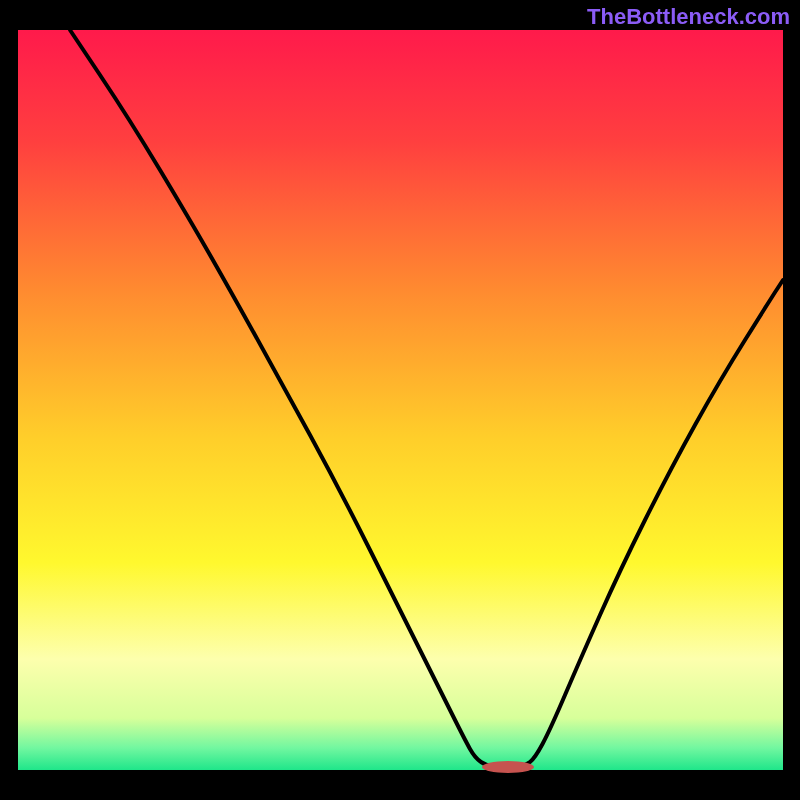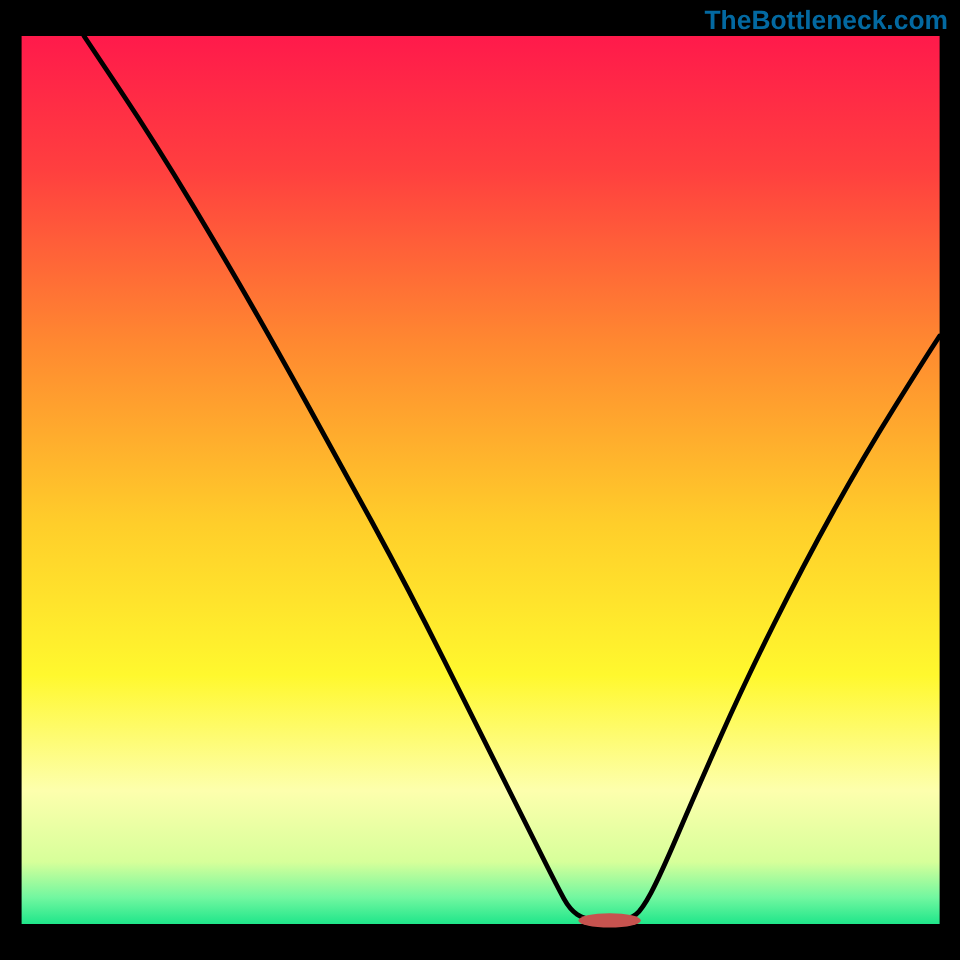--- a/index.html
+++ b/index.html
@@ -13,21 +13,21 @@
   }
   .chart-container {
     position: relative;
     width: 800px;
     height: 800px;
   }
   .watermark {
     position: absolute;
     top: 4px;
     right: 10px;
-    color: #0369a1;
+    color: #8b5cf6;
     font-size: 22px;
     font-weight: bold;
     z-index: 10;
     user-select: none;
   }
   svg {
     display: block;
   }
 </style>
 </head>

